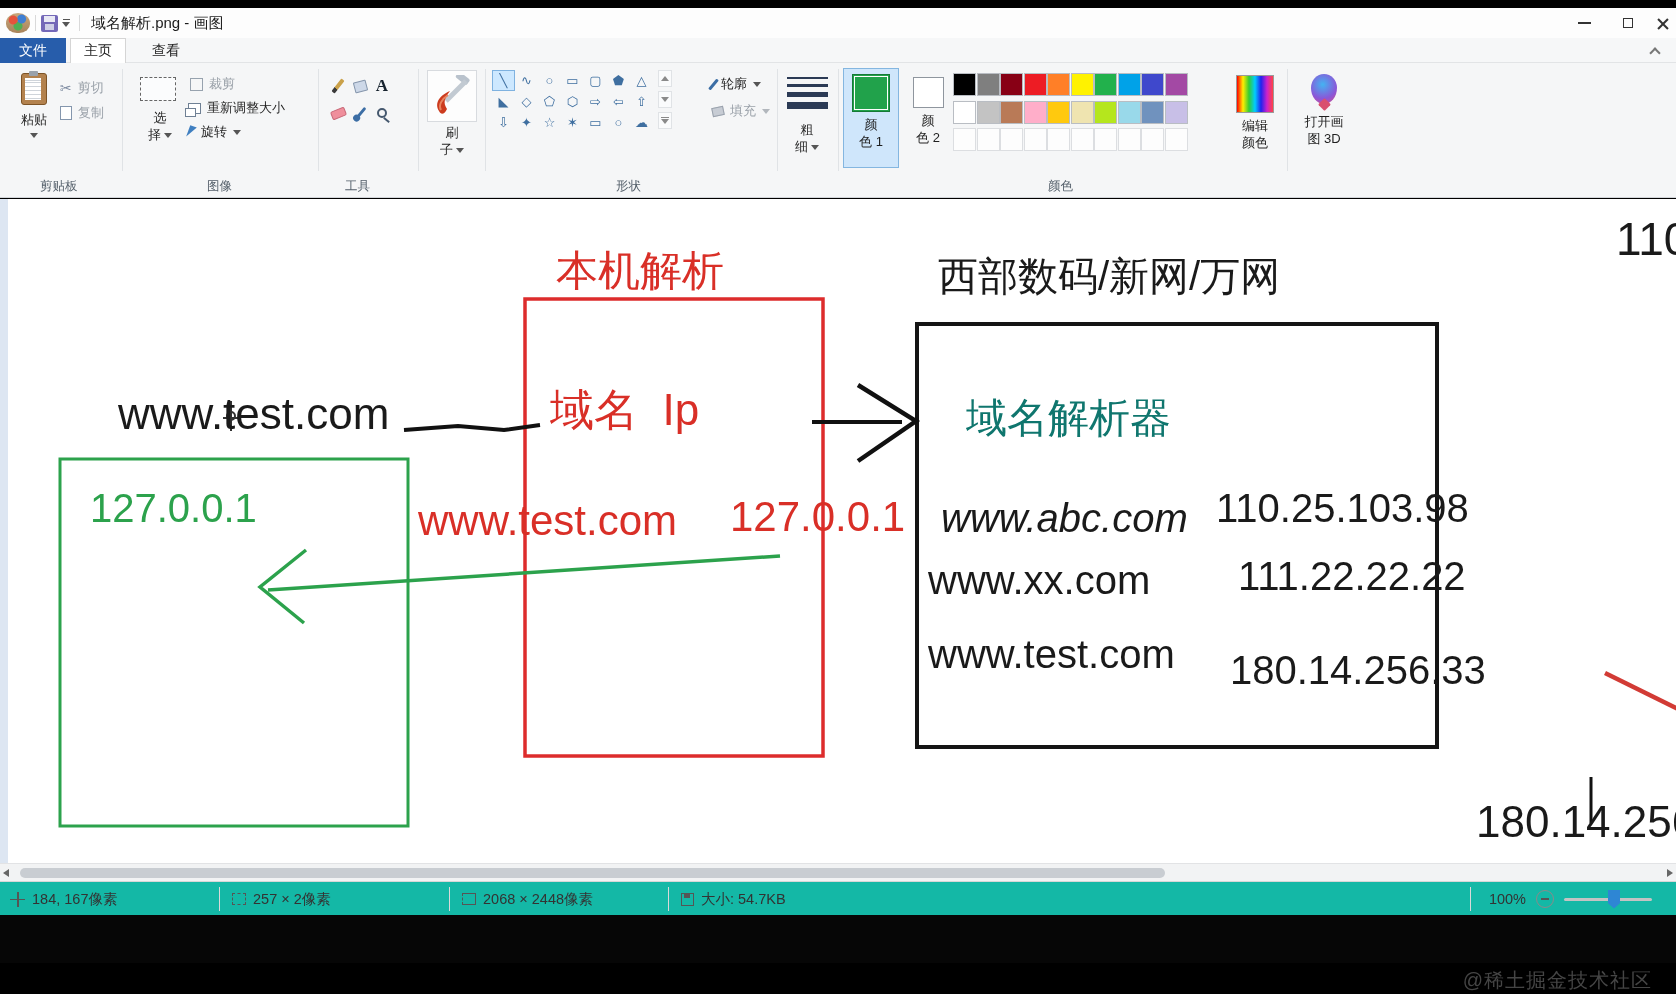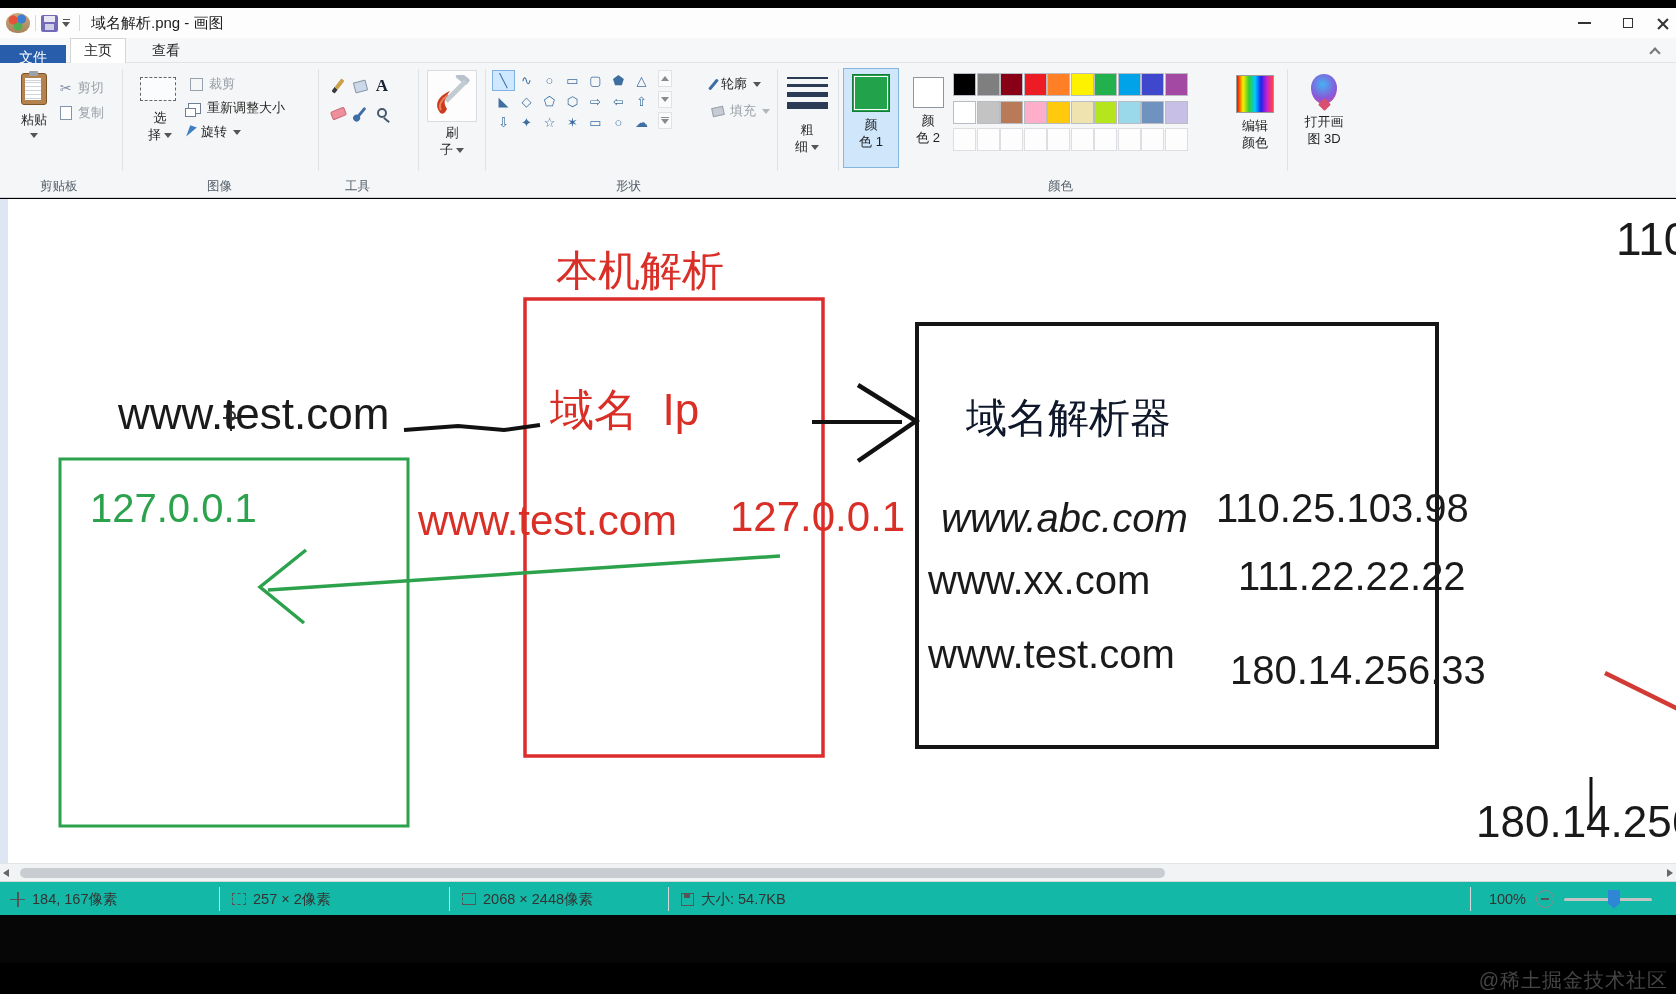--- a/index.html
+++ b/index.html
@@ -26,21 +26,21 @@
   .glyph-min{width:13px;height:2px;background:#333;}
   .glyph-restore{width:10px;height:10px;border:1.5px solid #333;position:relative;background:#fdfdfd;}
   .glyph-restore::before{content:"";position:absolute;left:2px;top:-5px;width:10px;height:10px;border:1.5px solid #333;z-index:-1;}
   .glyph-close{width:12px;height:12px;position:relative;}
   .glyph-close::before,.glyph-close::after{content:"";position:absolute;left:5px;top:0;width:2px;height:14px;background:#333;}
   .glyph-close::before{transform:rotate(45deg);} .glyph-close::after{transform:rotate(-45deg);}
 
   
   .tabrow{position:absolute;left:0;top:38px;width:1676px;height:25px;background:#f6f7f8;border-bottom:1px solid #e2e4e6;}
   .tab{position:absolute;top:0;height:25px;display:flex;align-items:center;justify-content:center;font-size:14px;}
-  .tab-file{left:0;width:66px;background:#275dab;color:#fff;margin-top:7px;}
+  .tab-file{left:0;width:66px;background:#275dab;color:#fff;}
   .tab-home{left:70px;width:56px;background:#fff;border:1px solid #d5d5d5;border-bottom:none;color:#222;}
   .tab-view{left:138px;width:56px;color:#222;}
   .ribbon-collapse{position:absolute;right:12px;top:5px;width:18px;height:16px;display:flex;align-items:center;justify-content:center;}
   .chev-up{width:8px;height:8px;border-left:2px solid #777;border-top:2px solid #777;transform:rotate(45deg);margin-top:4px;}
 
   
   .ribbon{position:absolute;left:0;top:63px;width:1676px;height:135px;background:#f5f6f7;border-bottom:1px solid #d2d5d9;font-size:13px;color:#1f1f1f;}
   .rsep{position:absolute;top:6px;width:1px;height:102px;background:#e0e3e6;}
   .grp-label{position:absolute;top:115px;font-size:12.5px;color:#55606b;}
   .rtext{font-size:13px;color:#1f1f1f;}
@@ -140,21 +140,21 @@
   .zoom-minus div{width:8px;height:1.8px;background:#555;}
   .slider-track{position:relative;width:88px;height:3px;background:#c3c3c3;border-radius:2px;}
   .slider-thumb{position:absolute;left:44px;top:-8px;width:12px;height:19px;background:#2e86d4;
      clip-path:polygon(0 0,100% 0,100% 72%,50% 100%,0 72%);}
 
   
   .taskbar{position:absolute;left:0;top:915px;width:1676px;height:48px;background:#060606;}
 
   
   .bottomstrip{position:absolute;left:0;top:963px;width:1676px;height:31px;background:#000;}
-  .watermark{position:absolute;right:8px;top:4px;font-size:20px;color:#454545;letter-spacing:1px;}
+  .watermark{position:absolute;right:24px;top:4px;font-size:20px;color:#454545;letter-spacing:1px;}
 </style>
 </head>
 <body>
 
 <div class="app">
 
   <div class="titlebar">
     <div class="paint-logo"></div>
     <div class="qa-sep"></div>
     <div class="save-icon"></div>
@@ -404,21 +404,22 @@
         <circle cx="231" cy="217" r="4"></circle>
       </g>
     </svg>
 
     <div class="ink" style="left:118px;top:192px;font-size:44px;color:#1a1a1a;">www.test.com</div>
     <div class="ink" style="left:90px;top:288px;font-size:40px;color:#2ca24c;">127.0.0.1</div>
     <div class="ink" style="left:556px;top:50px;font-size:42px;color:#d92f27;">本机解析</div>
     <div class="ink" style="left:550px;top:188px;font-size:44px;color:#d92f27;white-space:pre;">域名  Ip</div>
     <div class="ink" style="left:418px;top:300px;font-size:42px;color:#d92f27;">www.test.com</div>
     <div class="ink" style="left:730px;top:296px;font-size:42px;color:#d92f27;">127.0.0.1</div>
-    <div class="ink" style="left:966px;top:198px;font-size:41px;color:#0f172a;">域名解析器</div>
+    <div class="ink" style="left:938px;top:56px;font-size:40px;color:#1a1a1a;">西部数码/新网/万网</div>
+    <div class="ink" style="left:966px;top:198px;font-size:41px;color:#0f766e;">域名解析器</div>
     <div class="ink" style="left:941px;top:298px;font-size:40px;color:#1a1a1a;font-style:italic;">www.abc.com</div>
     <div class="ink" style="left:1216px;top:288px;font-size:40px;color:#1a1a1a;">110.25.103.98</div>
     <div class="ink" style="left:928px;top:360px;font-size:40px;color:#1a1a1a;">www.xx.com</div>
     <div class="ink" style="left:1238px;top:356px;font-size:40px;color:#1a1a1a;">111.22.22.22</div>
     <div class="ink" style="left:928px;top:434px;font-size:40px;color:#1a1a1a;">www.test.com</div>
     <div class="ink" style="left:1230px;top:450px;font-size:40px;color:#1a1a1a;">180.14.256.33</div>
     <div class="ink" style="left:1616px;top:16px;font-size:46px;color:#1a1a1a;">110</div>
     <div class="ink" style="left:1476px;top:600px;font-size:44px;color:#1a1a1a;">180.14.256</div>
   </div>
 

